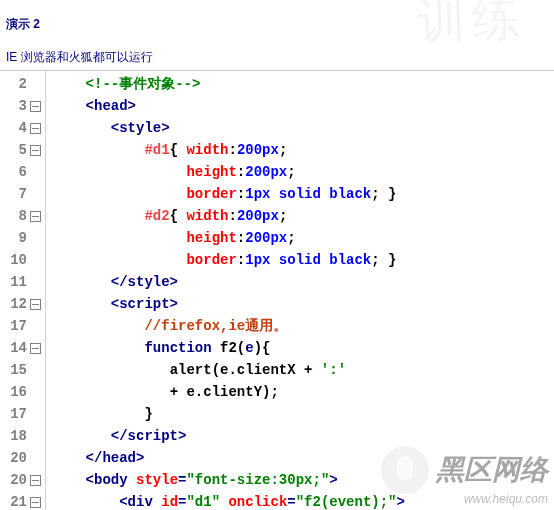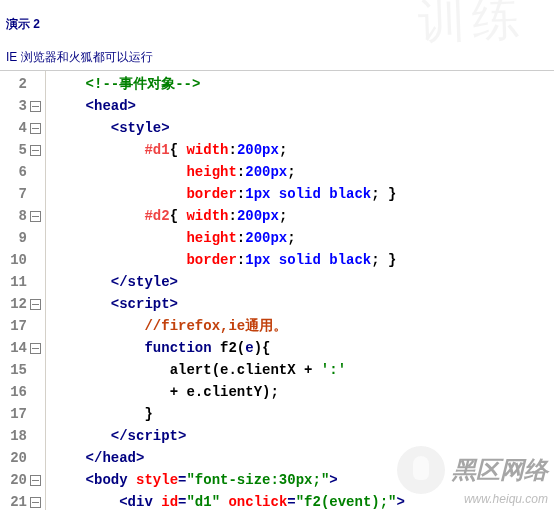--- a/index.html
+++ b/index.html
@@ -99,21 +99,21 @@
   }
   .watermark .wm-icon::after{
     content:"";
     position:absolute;
     left:16px; top:10px;
     width:16px; height:24px;
     background:#f5f5f5;
     border-radius:8px 8px 6px 6px;
   }
   .watermark .wm-title{
-    font-size: 24px;
+    font-size: 28px;
     font-style: italic;
     font-weight: bold;
     color:#777;
     display:inline-block;
     vertical-align:middle;
   }
   .watermark .wm-url{
     font-size: 12px;
     color:#999;
     font-style: italic;

